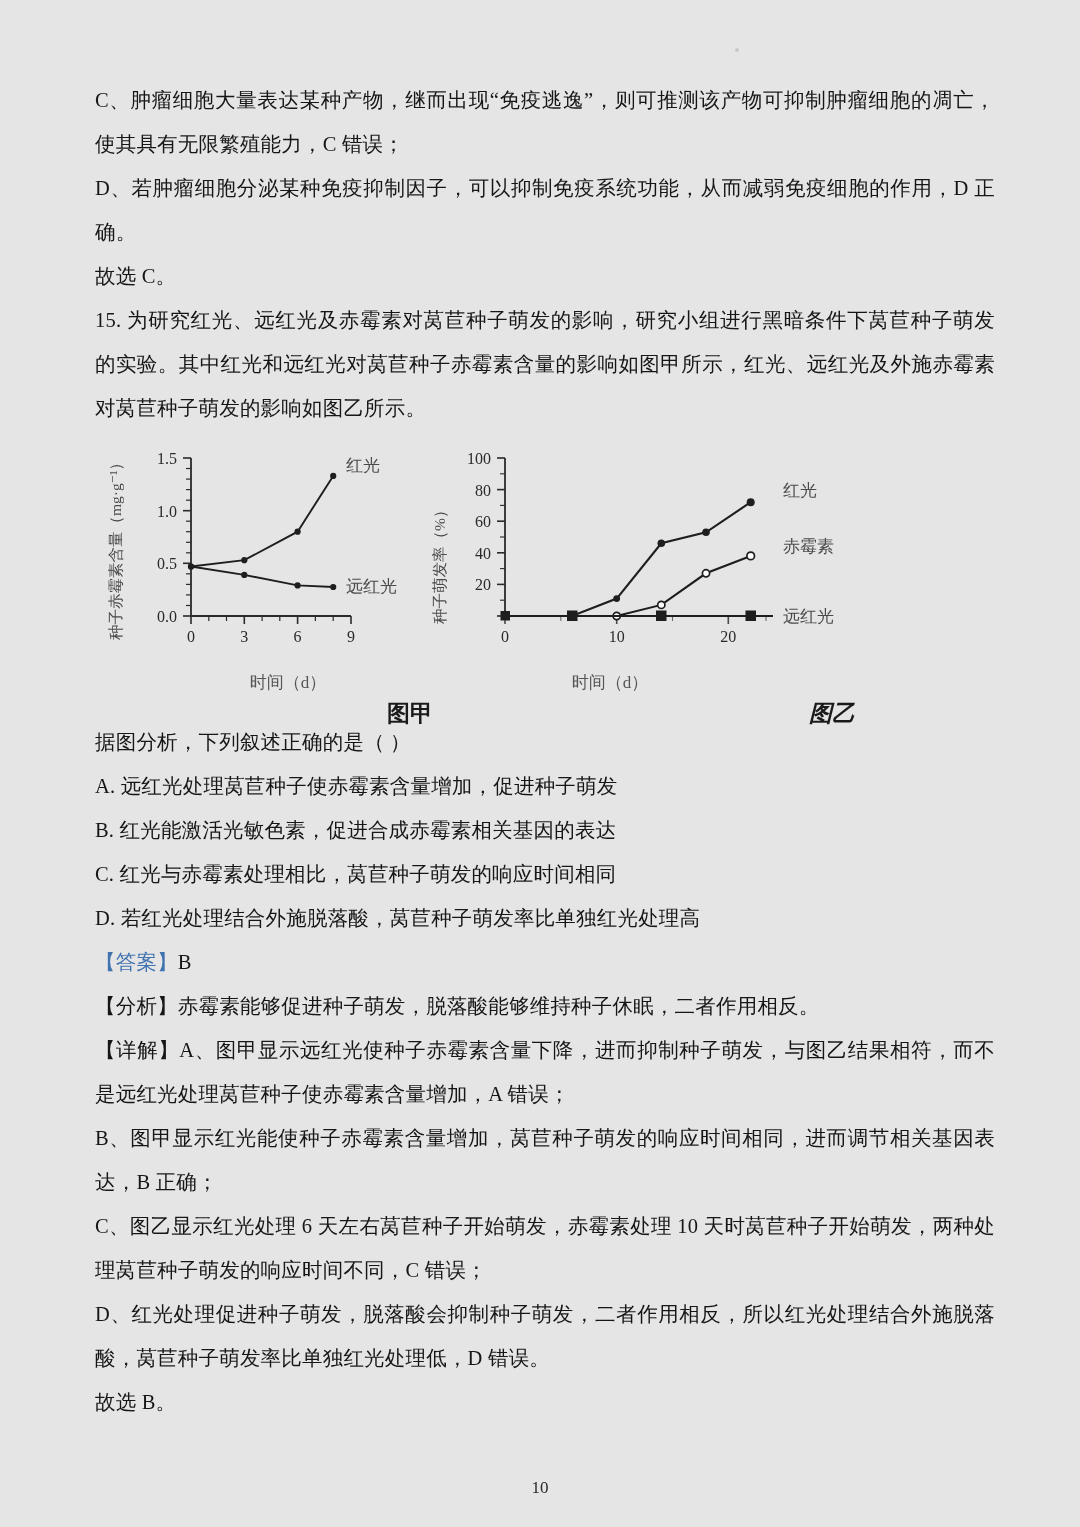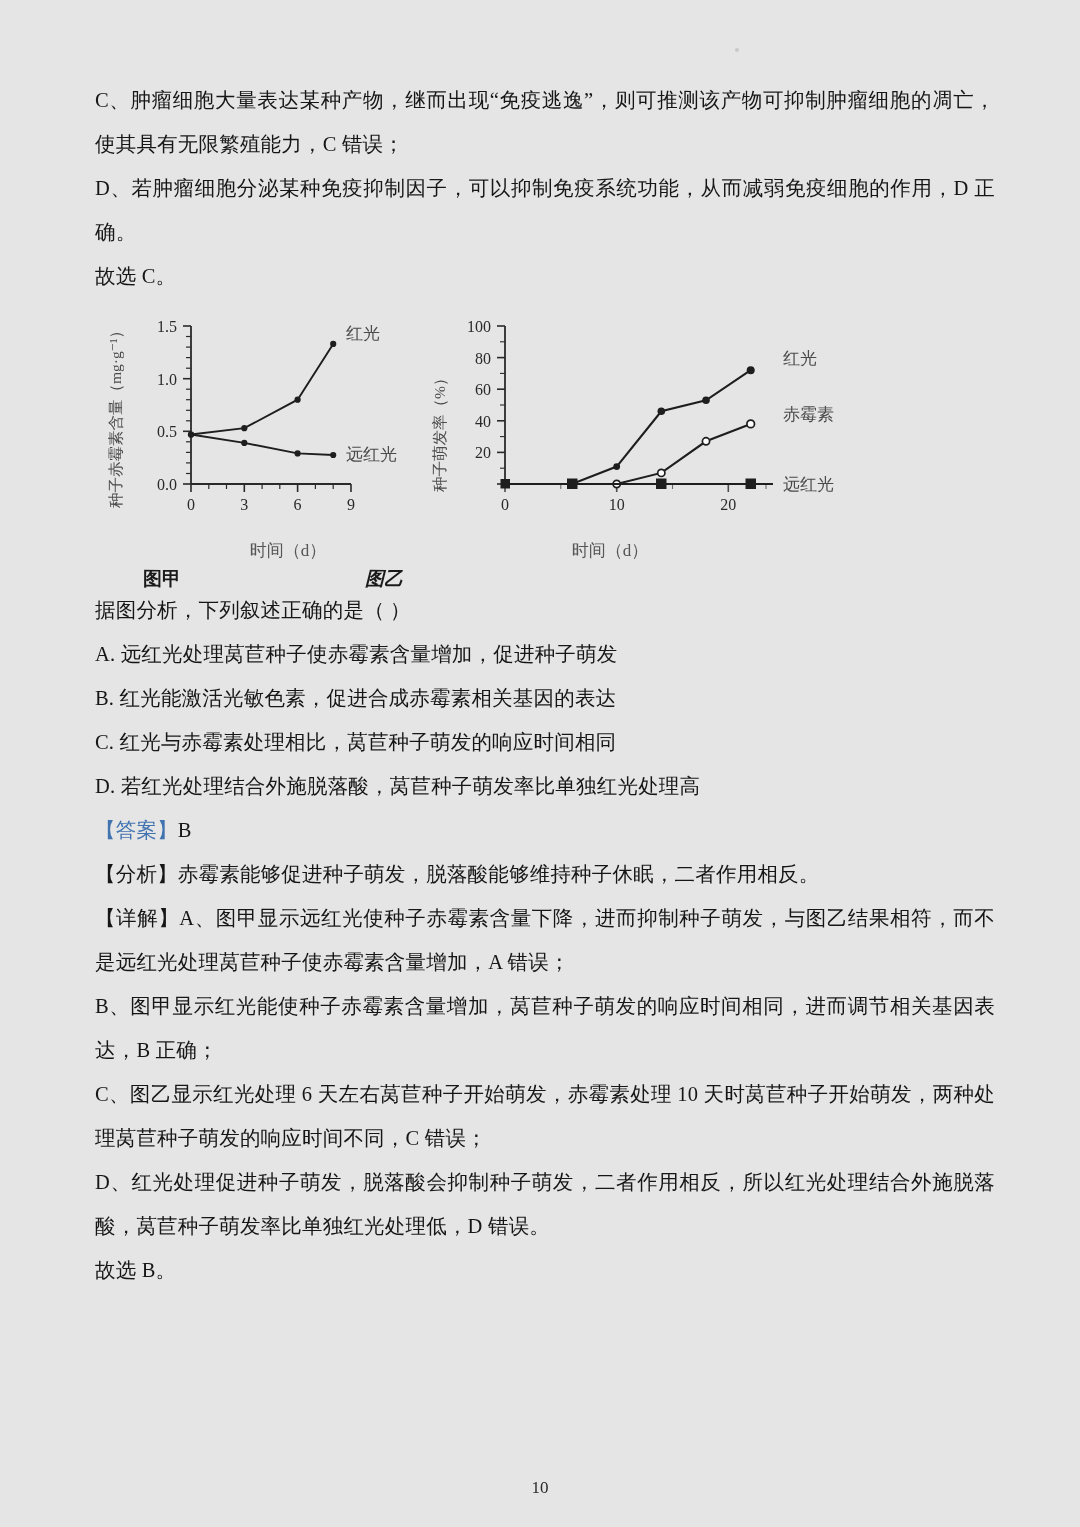--- a/index.html
+++ b/index.html
@@ -56,22 +56,22 @@
     margin-top: 14px;
     margin-bottom: 6px;
   }
   .fig {
     position: absolute;
     top: 0;
   }
   .fig-a { left: 8px;  width: 330px; }
   .fig-b { left: 330px; width: 430px; }
   .fig-caption {
-    text-align: left;
-    font-size: 19px;
+    text-align: right;
+    font-size: 23px;
     font-weight: bold;
     color: #1a1a1a;
     margin-top: -6px;
   }
   .axis-title {
     text-align: center;
     font-size: 17px;
     color: #555;
     margin-top: 12px;
   }
@@ -110,20 +110,21 @@
 <div class="page">
 
   <div class="top-mark"></div>
 
   <div class="content">
 
     <p class="para">C、肿瘤细胞大量表达某种产物，继而出现“免疫逃逸”，则可推测该产物可抑制肿瘤细胞的凋亡，使其具有无限繁殖能力，C 错误；</p>
     <p class="para">D、若肿瘤细胞分泌某种免疫抑制因子，可以抑制免疫系统功能，从而减弱免疫细胞的作用，D 正确。</p>
     <p class="para">故选 C。</p>
 
+    <p class="para"><span class="q-num">15.</span> <span>为研究红光、远红光及赤霉素对莴苣种子萌发的影响，研究小组进行黑暗条件下莴苣种子萌发的实验。其中红光和远红光对莴苣种子赤霉素含量的影响如图甲所示，红光、远红光及外施赤霉素对莴苣种子萌发的影响如图乙所示。</span></p>
 
     <div class="figures">
 
       <div class="fig fig-a">
         <svg width="330" height="215" viewBox="0 0 330 215">
 
           <text class="ylab" transform="translate(18,196) rotate(-90)">种子赤霉素含量（mg·g⁻¹）</text>
 
           <line x1="88" y1="14" x2="88" y2="172" stroke="#2a2a2a" stroke-width="1.8"></line>
           <line x1="88" y1="172" x2="248" y2="172" stroke="#2a2a2a" stroke-width="1.8"></line>

